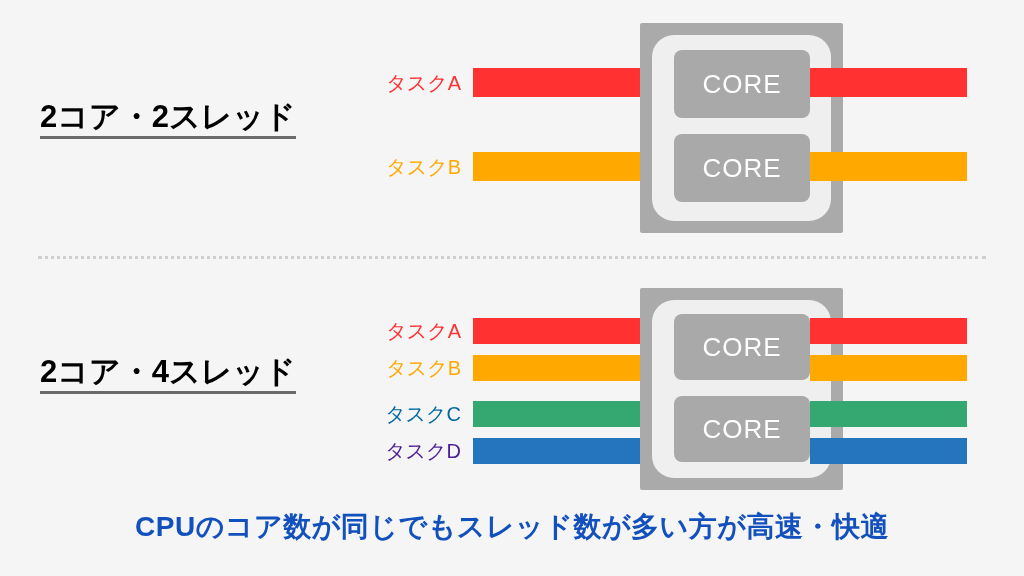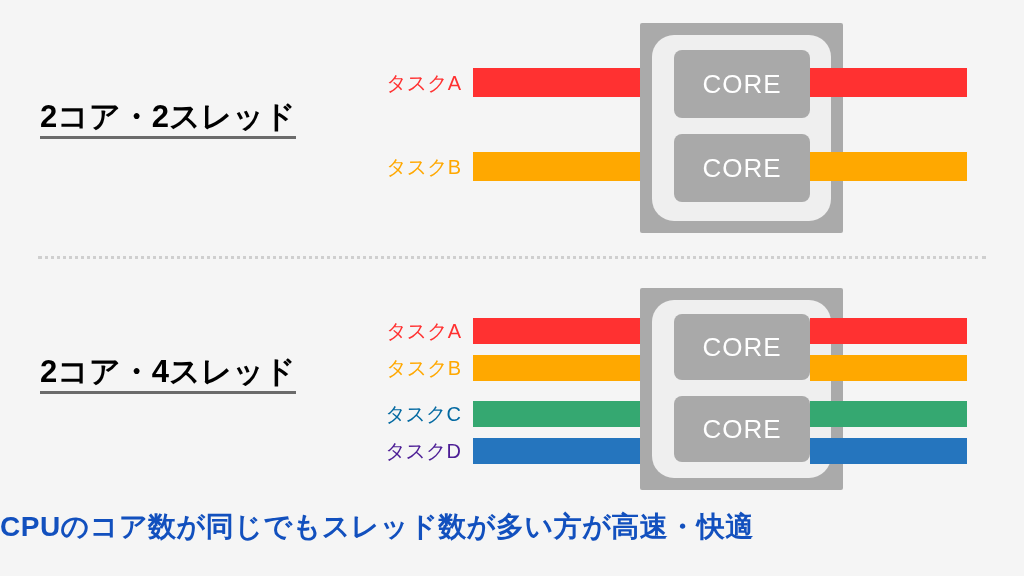--- a/index.html
+++ b/index.html
@@ -91,20 +91,21 @@
     height: 0;
     border-top: 3px dotted #cfcfcf;
   }
 
   
   #caption {
     position: absolute;
     left: 0;
     top: 508px;
     width: 1024px;
+    text-align: center;
     font-size: 28px;
     font-weight: bold;
     color: #1250be;
     letter-spacing: 0.5px;
     white-space: nowrap;
   }
 </style>
 </head>
 <body>
 

